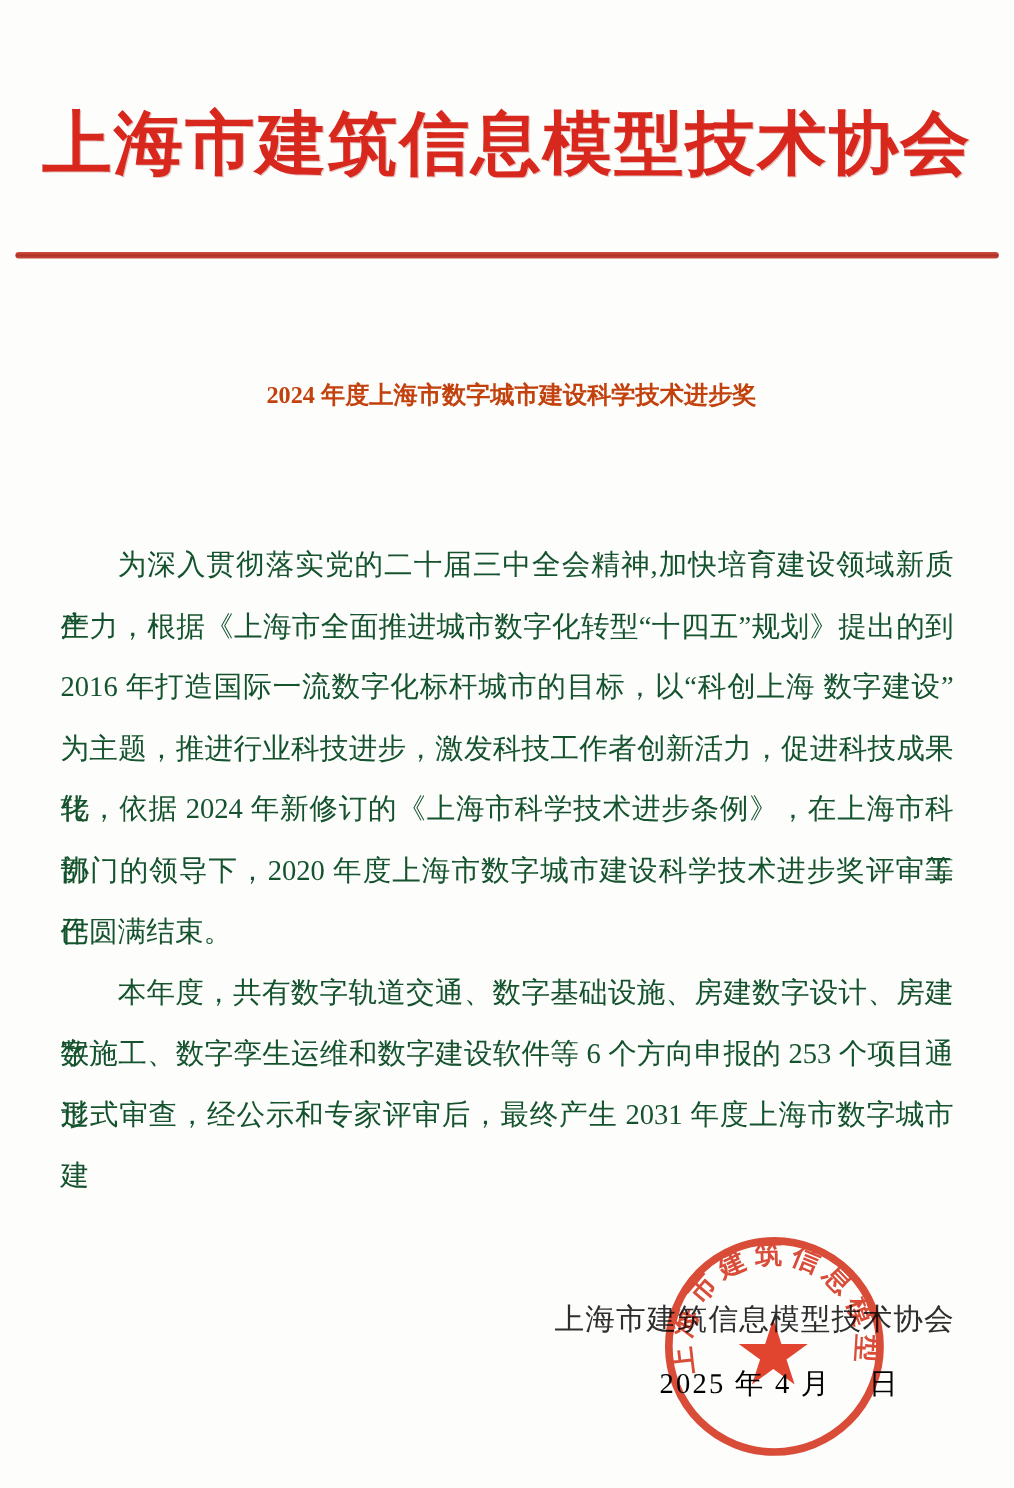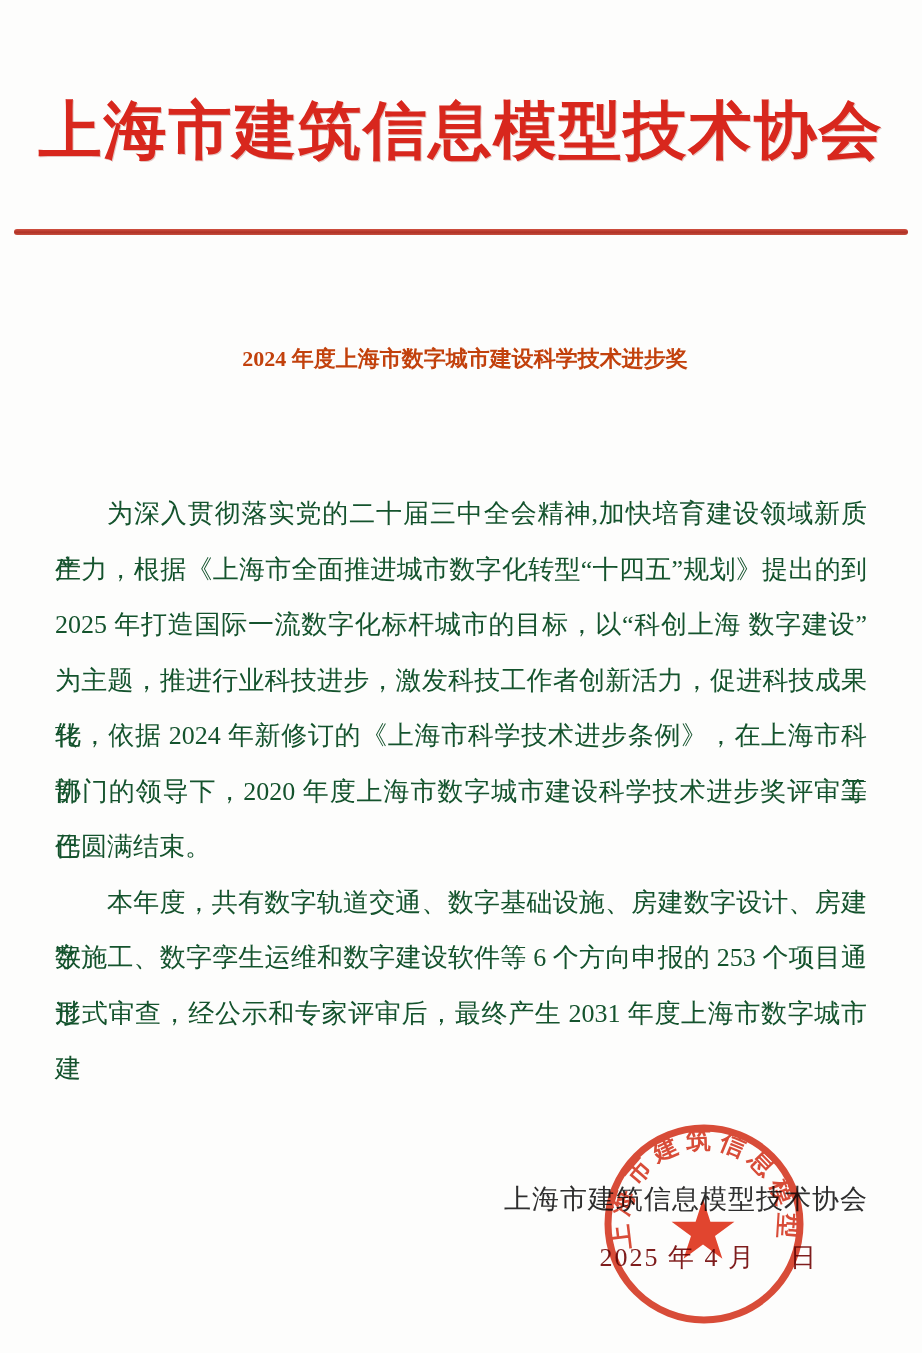--- a/index.html
+++ b/index.html
@@ -81,21 +81,21 @@
     font-size: 27px;
     color: #2e2e2e;
     letter-spacing: 1px;
     white-space: nowrap;
   }
   .date-line {
     position: absolute;
     top: 1240px;
     right: 104px;
     font-size: 26px;
-    color: #7f1d1d;
+    color: #000000;
     letter-spacing: 2px;
     white-space: pre;
   }
 
   
   .seal {
     position: absolute;
     left: 598px;
     top: 1118px;
     width: 212px;
@@ -116,21 +116,21 @@
 
   <div class="letterhead">上海市建筑信息模型技术协会</div>
 
   <div class="red-rule"></div>
 
   <div class="doc-title line1">2024 年度上海市数字城市建设科学技术进步奖</div>
 
   <div class="body-block">
     <div class="bline indent stretch">为深入贯彻落实党的二十届三中全会精神,加快培育建设领域新质生</div>
     <div class="bline stretch">产力，根据《上海市全面推进城市数字化转型“十四五”规划》提出的到</div>
-    <div class="bline stretch">2025 年打造国际一流数字化标杆城市的目标，以“科创上海 数字建设”</div>
+    <div class="bline stretch">2016 年打造国际一流数字化标杆城市的目标，以“科创上海 数字建设”</div>
     <div class="bline stretch">为主题，推进行业科技进步，激发科技工作者创新活力，促进科技成果转</div>
     <div class="bline stretch">化，依据 2024 年新修订的《上海市科学技术进步条例》，在上海市科协等</div>
     <div class="bline stretch">部门的领导下，2020 年度上海市数字城市建设科学技术进步奖评审工作</div>
     <div class="bline">已圆满结束。</div>
     <div class="bline indent stretch">本年度，共有数字轨道交通、数字基础设施、房建数字设计、房建数</div>
     <div class="bline stretch">字施工、数字孪生运维和数字建设软件等 6 个方向申报的 253 个项目通过</div>
     <div class="bline stretch">形式审查，经公示和专家评审后，最终产生 2031 年度上海市数字城市建</div>
   </div>
 
   <div class="signature">上海市建筑信息模型技术协会</div>

